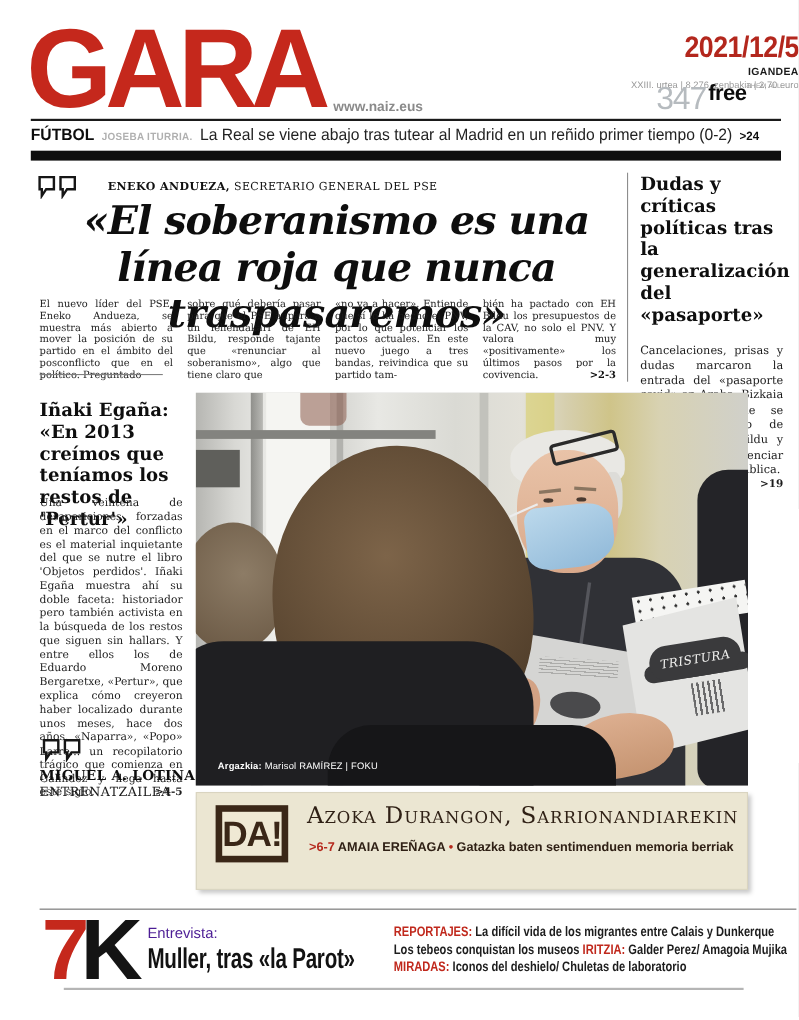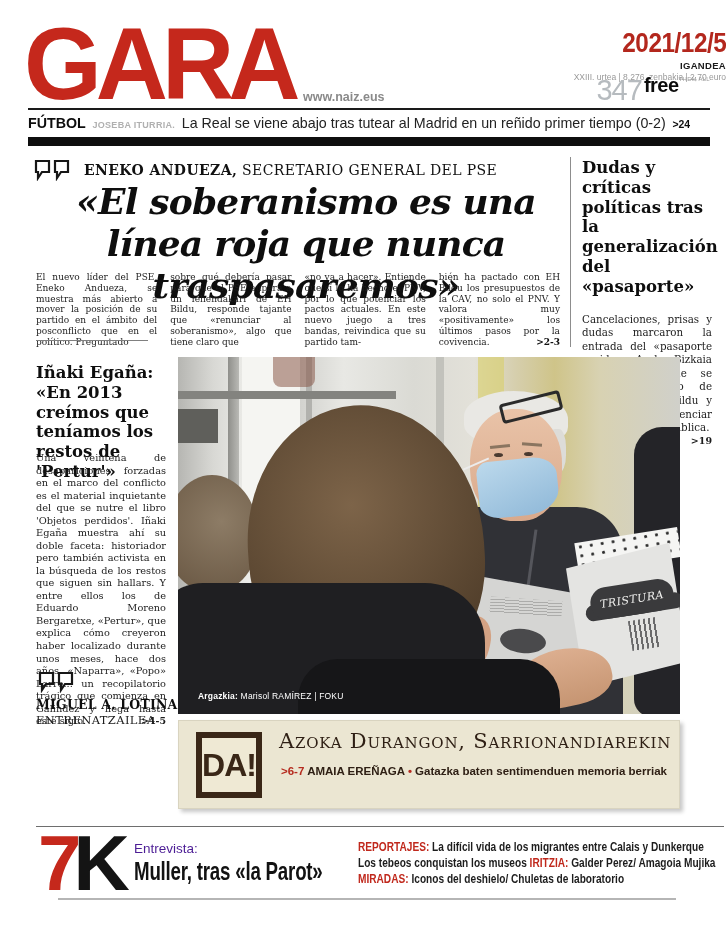--- a/index.html
+++ b/index.html
@@ -27,21 +27,21 @@
   #futbol{left:28px;top:114px;width:720px;display:flex;align-items:baseline;gap:7px;white-space:nowrap;
           transform:scaleX(.95);transform-origin:left;}
   #futbol .sec{font-size:15px;font-weight:bold;color:#0d0d0d;}
   #futbol .auth{font-size:9.5px;font-weight:bold;color:#b0b0b0;letter-spacing:.3px;}
   #futbol .txt{font-size:15px;color:#222;}
   #futbol .pg{font-size:11px;font-weight:bold;color:#0d0d0d;}
   #blackbar{left:28px;top:137px;width:682px;height:9px;background:#0e0e0e;}
 
   
   #kicker{left:34px;top:159px;display:flex;align-items:center;gap:10px;}
-  #kicker .ktext{font-size:14px;letter-spacing:.4px;color:#111;}
+  #kicker .ktext{font-size:10px;letter-spacing:.4px;color:#111;margin-left:14px;}
   #kicker .kname{font-weight:bold;}
   #headline{left:32px;top:181px;width:548px;font-weight:bold;font-style:italic;
             font-size:36px;line-height:1.16;letter-spacing:-.8px;color:#0e0e0e;text-align:center;}
   #leadcols{left:36px;top:272px;width:524px;display:flex;gap:13px;}
   #leadcols .col{flex:1;font-size:9px;line-height:1.2;text-align:justify;color:#1c1c1c;}
   .pgref{font-weight:bold;font-style:normal;float:right;font-size:9px;color:#111;}
   #vdivider{left:570px;top:157px;width:1px;height:190px;background:#8d8d8d;}
 
   
   #rstory{left:582px;top:158px;width:130px;}
@@ -113,21 +113,21 @@
         background:repeating-linear-gradient(90deg,#4c4c4e 0 2px,transparent 2px 5px);}
   .ph-handL{left:272px;top:258px;width:40px;height:56px;background:#d3a284;border-radius:45%;transform:rotate(14deg);}
   .ph-handR{left:338px;top:292px;width:96px;height:58px;border-radius:48% 52% 40% 45%;transform:rotate(-12deg);
             background:linear-gradient(180deg,#dcae8f,#c69572);}
   #caption{left:20px;bottom:13px;font-size:8.5px;color:#ffffff;letter-spacing:.2px;}
   #caption .clabel{font-weight:bold;}
 
   
   #dabox{left:178px;top:720px;width:502px;height:89px;background:#ebe6d2;border:1px solid #d9d4c0;
          box-shadow:3px 3px 4px rgba(0,0,0,.22);box-sizing:border-box;}
-  #dalogo{position:absolute;left:17px;top:11px;width:66px;height:66px;box-sizing:border-box;
+  #dalogo{position:absolute;left:17px;top:11px;width:66px;height:52px;box-sizing:border-box;
           border:6px solid #3a2717;background:#efe9d4;display:flex;align-items:center;justify-content:center;
           font-size:32px;font-weight:bold;letter-spacing:-1px;color:#3a2717;}
   #datitle{position:absolute;left:100px;top:8px;font-family:"DejaVu Serif","Liberation Serif",serif;
            font-variant:small-caps;font-size:21px;letter-spacing:.8px;color:#2f2015;white-space:nowrap;}
   #daitems{position:absolute;left:102px;top:44px;font-size:11.5px;font-weight:bold;color:#2f2015;}
   #daitems .row{margin-bottom:3px;white-space:nowrap;}
   #daitems .dpg,#daitems .dot{color:#b5291d;}
 
   
   #botrule{left:36px;top:826px;width:688px;height:1px;background:#6e6e6e;}

